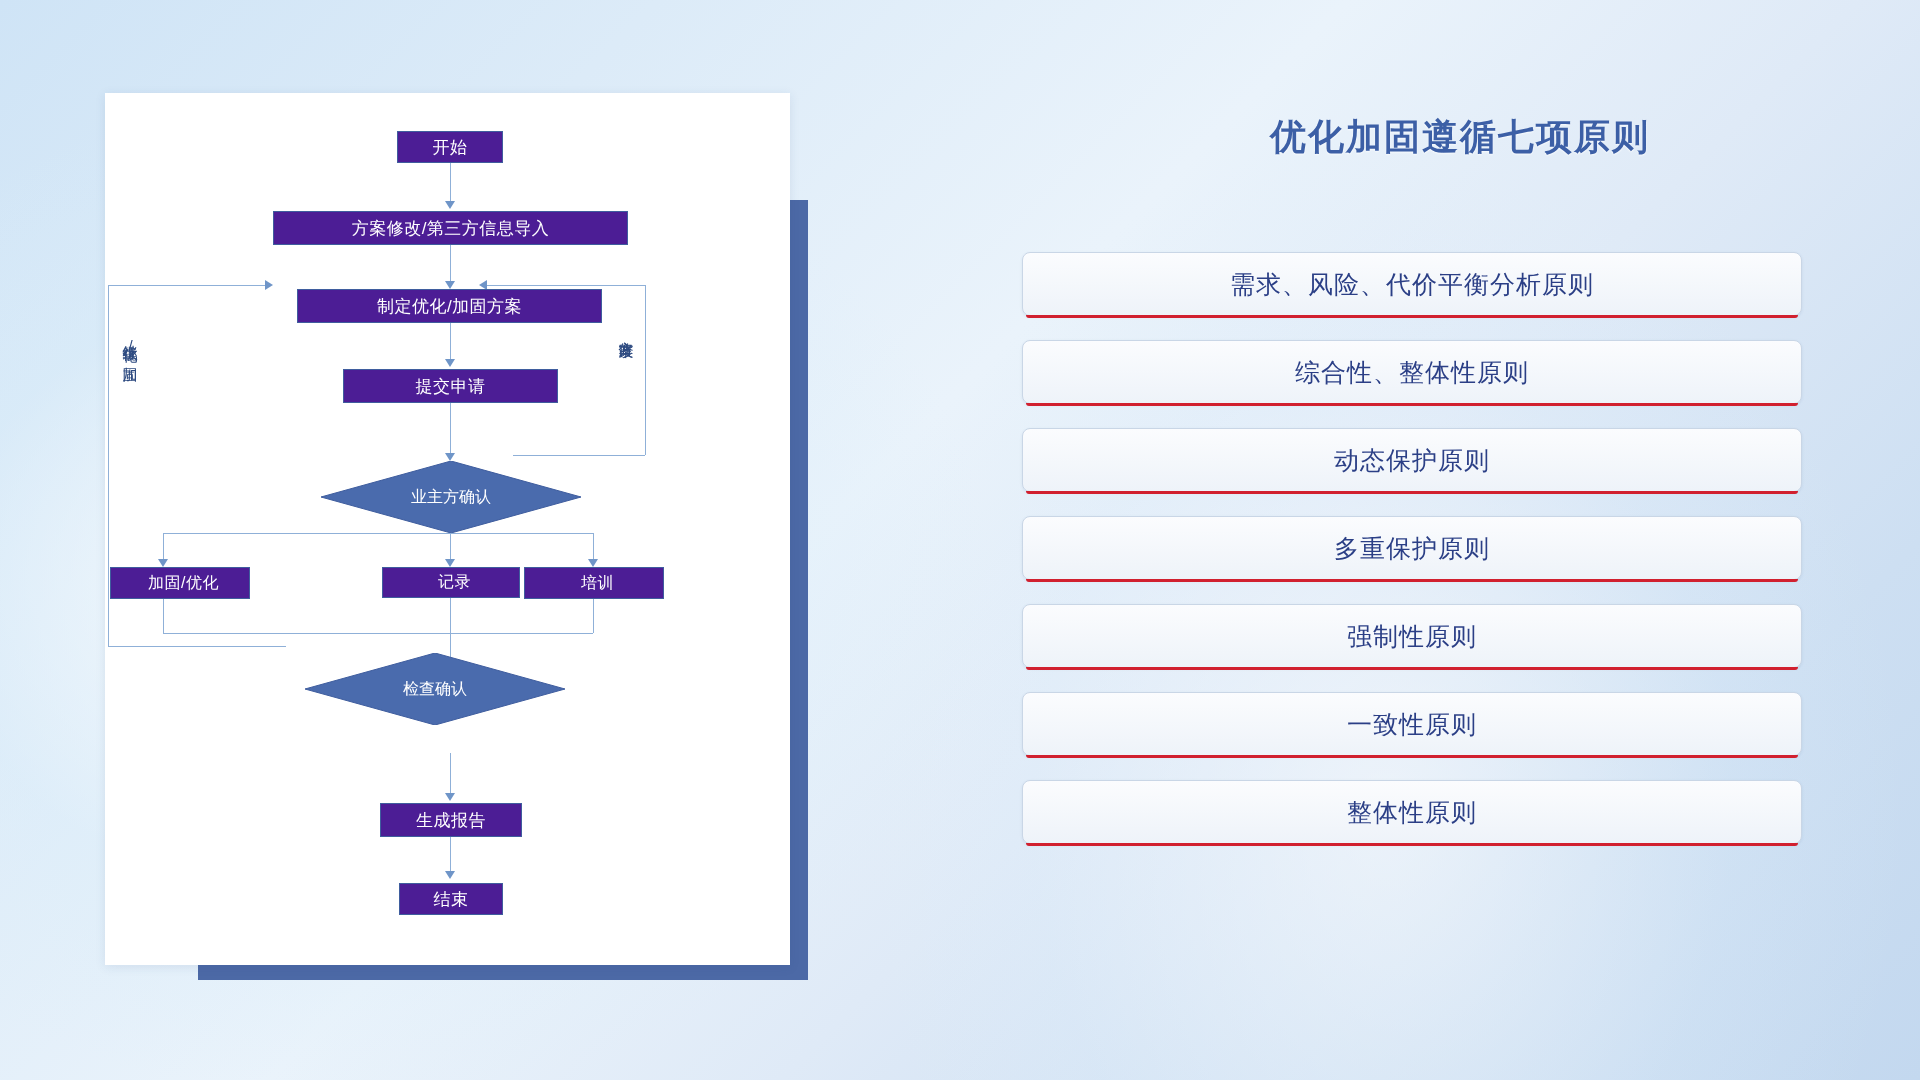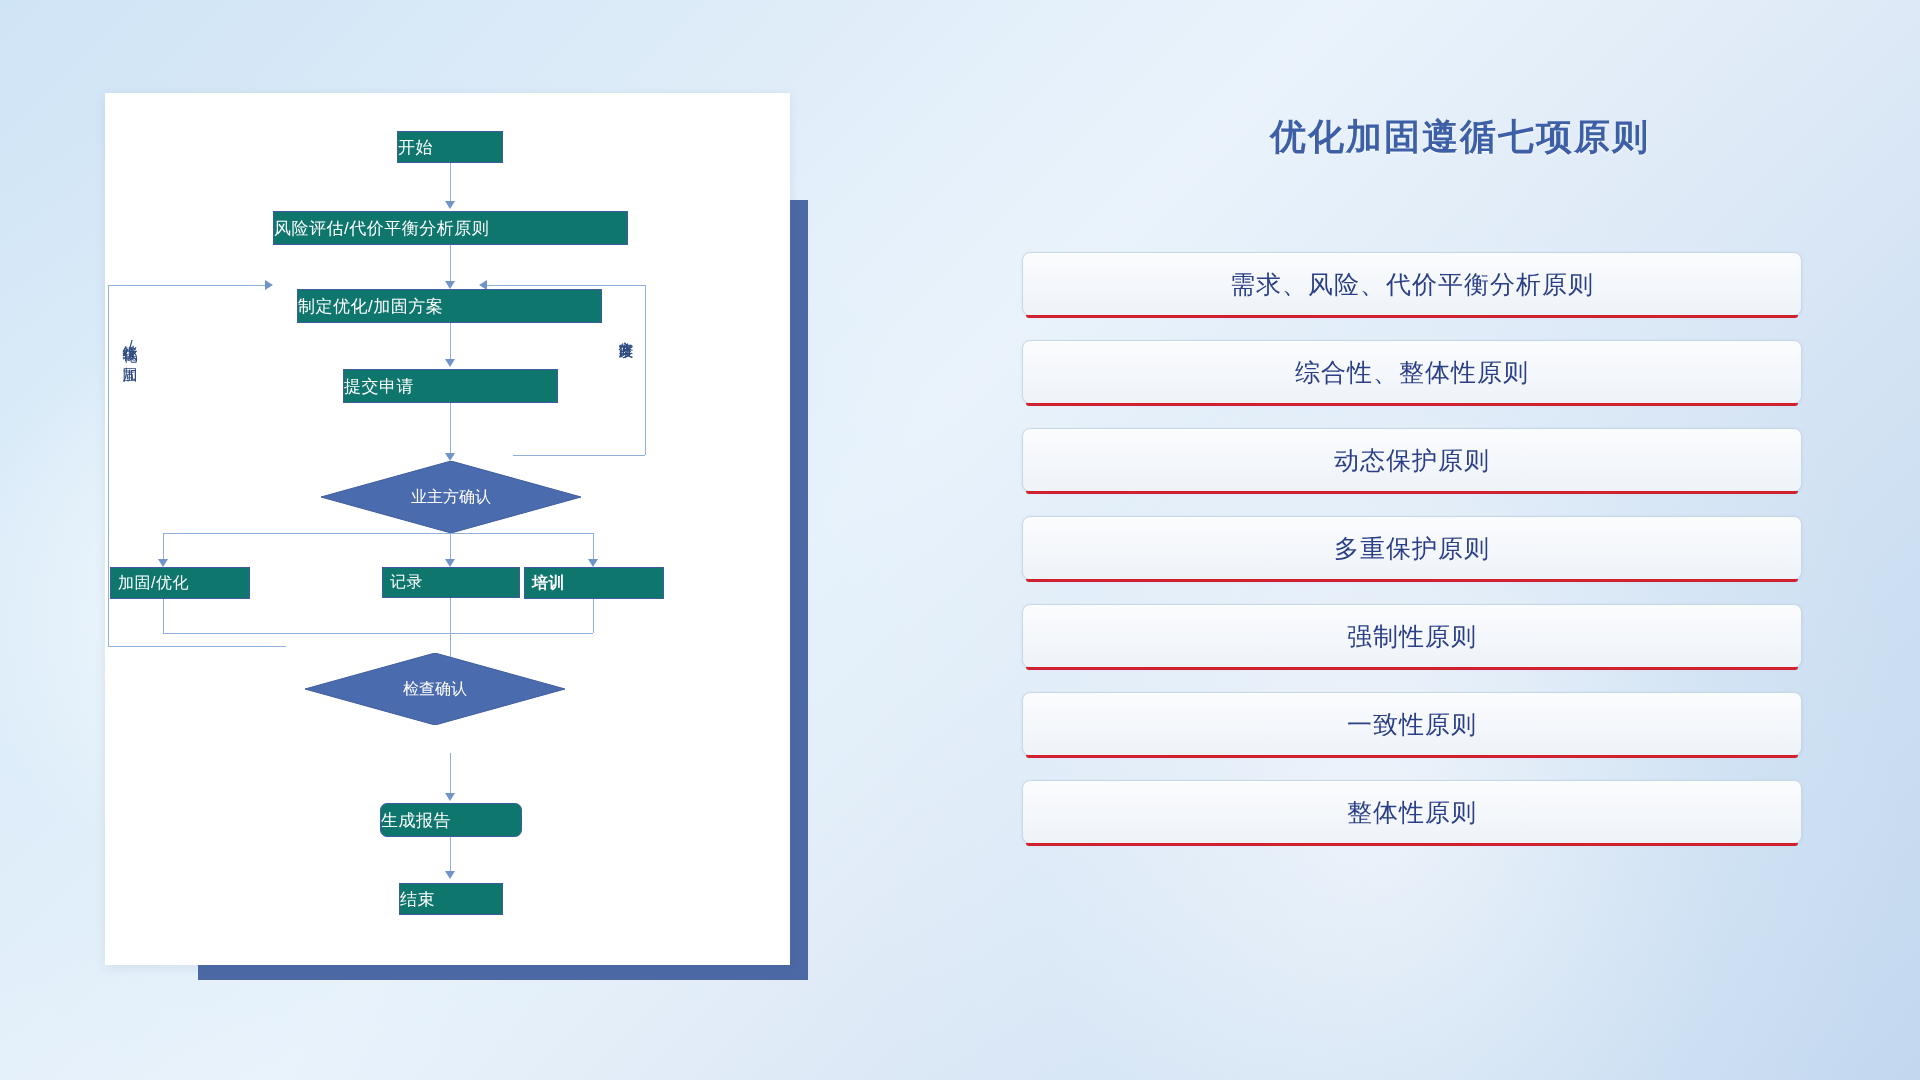--- a/index.html
+++ b/index.html
@@ -40,23 +40,23 @@
     height: 872px;
     background: #ffffff;
     box-shadow: 0 2px 10px rgba(40,70,120,0.10);
   }
 
   .node {
     position: absolute;
     box-sizing: border-box;
     display: flex;
     align-items: center;
-    justify-content: flex-start;
+    justify-content: center;
     color: #ffffff;
-    background: #0f766e;
+    background: #4c1d95;
     border: 1px solid #3f5d9e;
     font-size: 17px;
     letter-spacing: 0.5px;
     white-space: nowrap;
   }
   .node.small { font-size: 16px; padding-left: 7px; }
 
   .diamond-wrap {
     position: absolute;
   }
@@ -209,21 +209,21 @@
     <div class="arrow down" style="left:340px; top:700px;"></div>
 
     <div class="conn v" style="left:345px; top:744px; height:36px;"></div>
     <div class="arrow down" style="left:340px; top:778px;"></div>
 
     <div class="node" style="left:292px; top:38px; width:106px; height:32px;">
       <span>开始</span>
     </div>
 
     <div class="node" style="left:168px; top:118px; width:355px; height:34px;">
-      <span>风险评估/代价平衡分析原则</span>
+      <span>方案修改/第三方信息导入</span>
     </div>
 
     <div class="node" style="left:192px; top:196px; width:305px; height:34px;">
       <span>制定优化/加固方案</span>
     </div>
 
     <div class="node" style="left:238px; top:276px; width:215px; height:34px;">
       <span>提交申请</span>
     </div>
 
@@ -235,32 +235,32 @@
     </div>
 
     <div class="node small" style="left:5px; top:474px; width:140px; height:32px;">
       <span>加固/优化</span>
     </div>
 
     <div class="node small" style="left:277px; top:474px; width:138px; height:31px;">
       <span>记录</span>
     </div>
 
-    <div class="node small" style="left:419px; top:474px; width:140px; height:32px;font-weight:bold;">
+    <div class="node small" style="left:419px; top:474px; width:140px; height:32px;">
       <span>培训</span>
     </div>
 
     <div class="diamond-wrap" style="left:200px; top:560px; width:260px; height:72px;">
       <svg width="260" height="72" viewBox="0 0 260 72">
         <polygon points="130,0 260,36 130,72 0,36" fill="#4a6bad" stroke="#3f5d9e" stroke-width="1"></polygon>
       </svg>
       <div class="diamond-label">检查确认</div>
     </div>
 
-    <div class="node" style="left:275px; top:710px; width:142px; height:34px;border-radius:7px;">
+    <div class="node" style="left:275px; top:710px; width:142px; height:34px;">
       <span>生成报告</span>
     </div>
 
     <div class="node" style="left:294px; top:790px; width:104px; height:32px;">
       <span>结束</span>
     </div>
 
     <div class="vlabel" style="left:16px; top:240px; height:140px;">继续优化/加固</div>
     <div class="vlabel" style="left:512px; top:236px; height:110px;">方案修改</div>
   </div>

